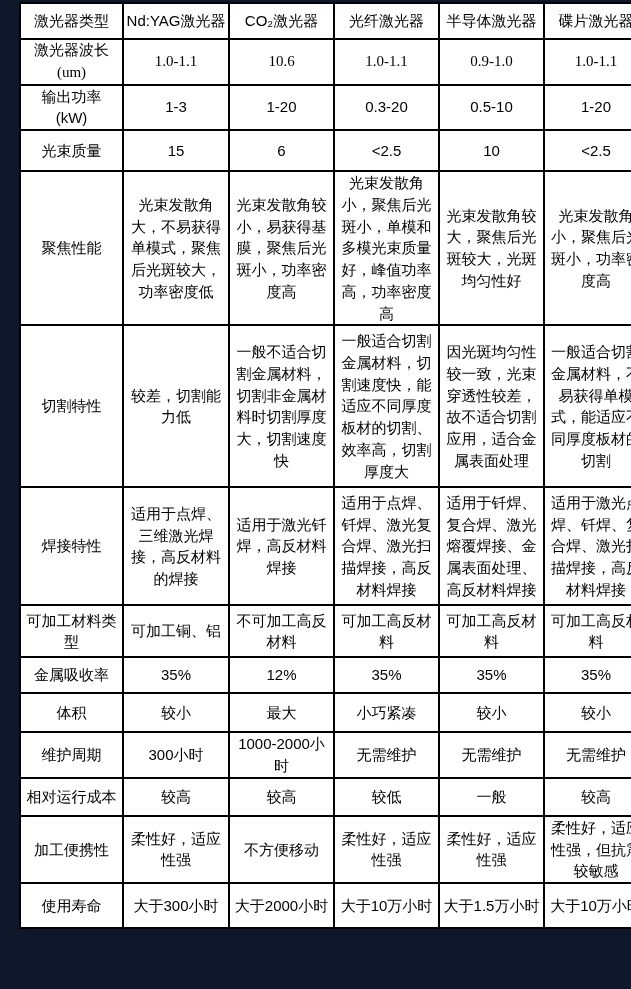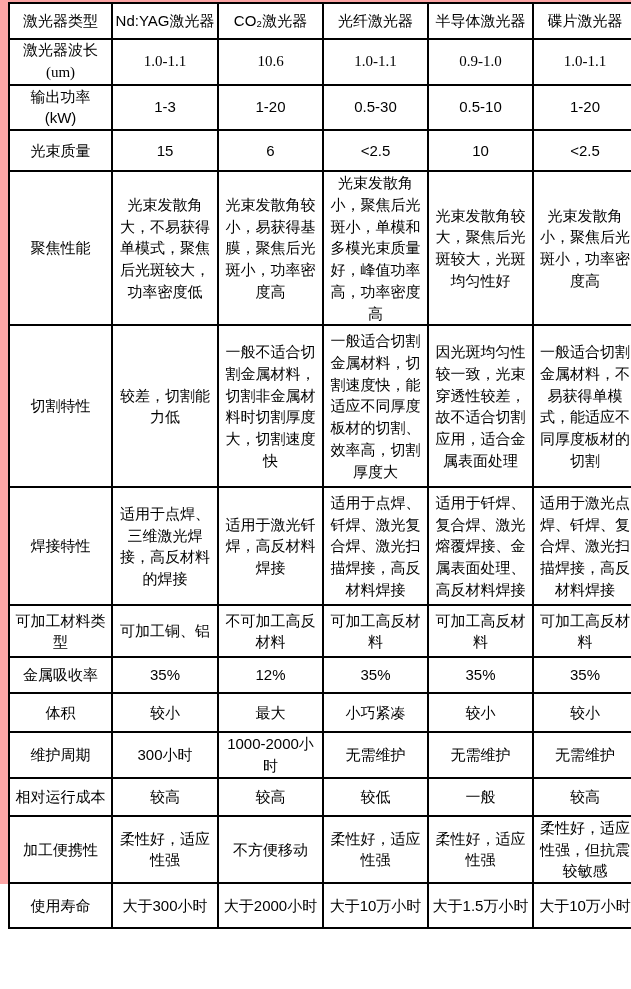--- a/index.html
+++ b/index.html
@@ -9,24 +9,24 @@
   }
   body {
     width: 631px;
     height: 989px;
     overflow: hidden;
     color: #000000;
     font-family: "Liberation Sans", "DejaVu Sans", sans-serif;
   }
   .page {
     width: 631px;
-    height: 884px;
+    height: 989px;
     box-sizing: border-box;
-    padding: 2px 2px 0 8px;
-    background: #fca5a5;
+    padding: 2px 2px 0 19px;
+    background: #0f172a;
   }
   table.laser-table {
     border-collapse: collapse;
     table-layout: fixed;
     width: 628px;
   }
   table.laser-table th,
   table.laser-table td {
     border: 2px solid #000000;
     background: #ffffff;
@@ -73,21 +73,21 @@
           <td>10.6</td>
           <td>1.0-1.1</td>
           <td>0.9-1.0</td>
           <td>1.0-1.1</td>
         </tr>
         <tr style="height: 39px;">
           <th>输出功率
 (kW)</th>
           <td>1-3</td>
           <td>1-20</td>
-          <td>0.5-30</td>
+          <td>0.3-20</td>
           <td>0.5-10</td>
           <td>1-20</td>
         </tr>
         <tr style="height: 41px; margin-top: 12px;">
           <th>光束质量</th>
           <td>15</td>
           <td>6</td>
           <td>&lt;2.5</td>
           <td>10</td>
           <td>&lt;2.5</td>

